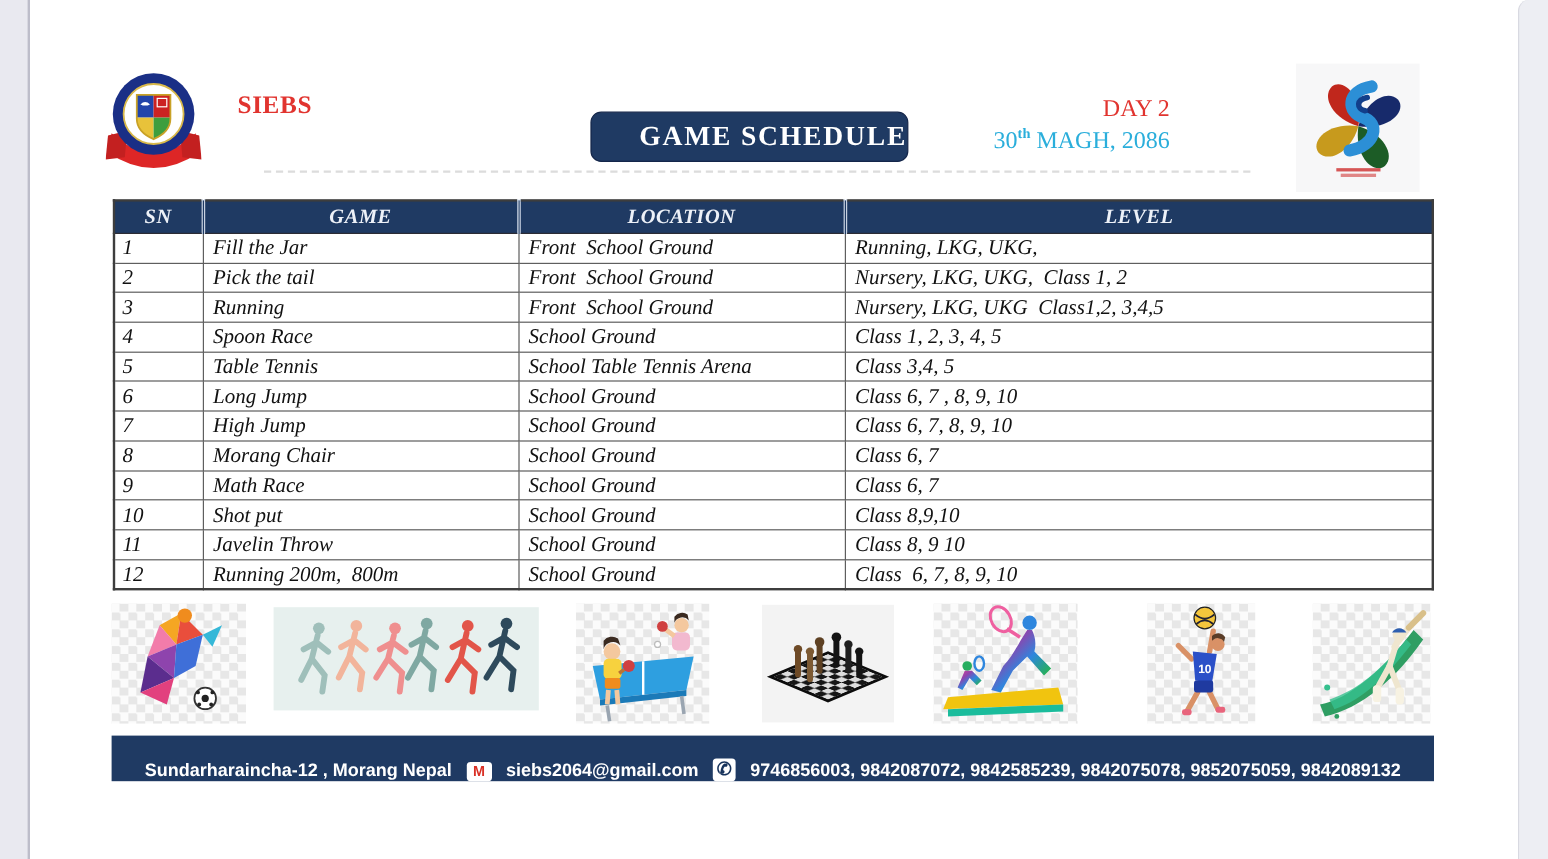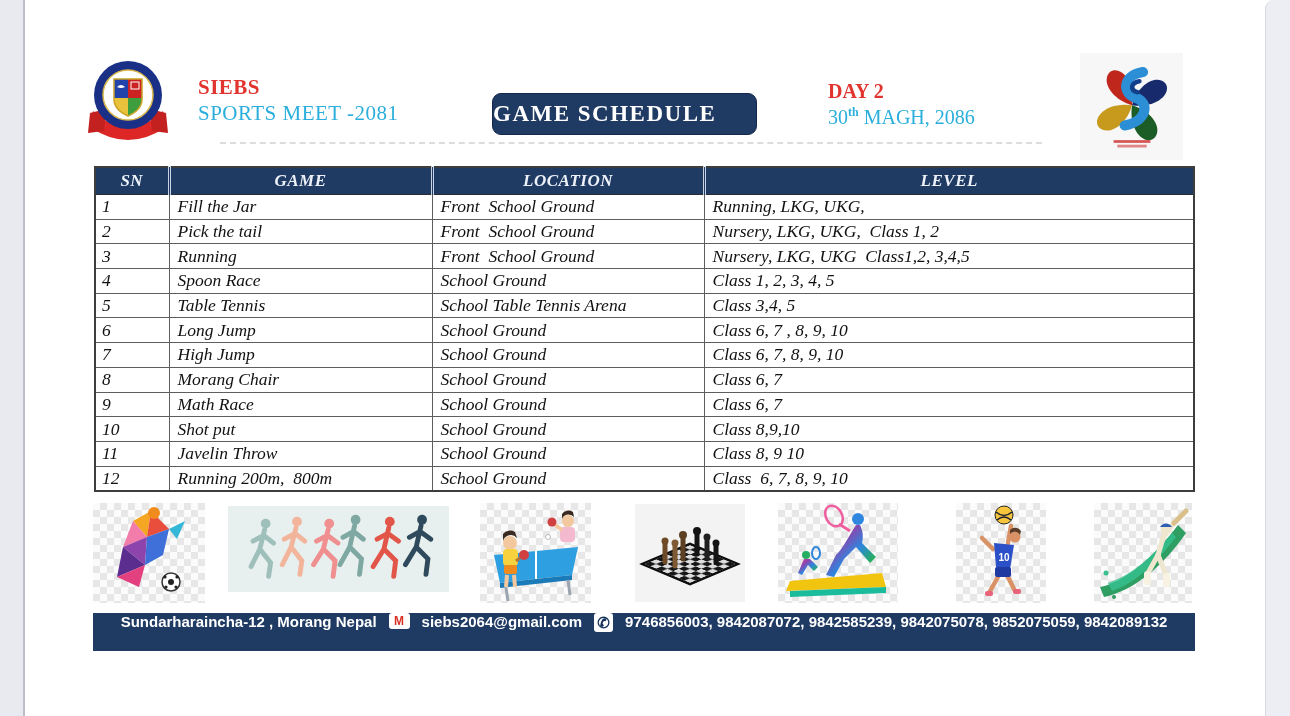--- a/index.html
+++ b/index.html
@@ -8,45 +8,45 @@
          font-family:"Liberation Serif",serif;color:#111;}
   
   .edge-left{position:absolute;left:0;top:0;width:23px;height:716px;background:#e9e9f0;border-right:2px solid #bdbdca;}
   .edge-right{position:absolute;left:1265px;top:0;width:25px;height:716px;background:#edeef3;border-left:1px solid #d8d9e1;border-top-left-radius:9px;}
   
   .school-logo{position:absolute;left:88px;top:55px;}
   .titleblock{position:absolute;left:198px;top:74px;line-height:1.25;}
   .school-abbr{color:var(--red);font-size:21px;font-weight:bold;letter-spacing:.5px;}
   .event-title{color:var(--cyan);font-size:21px;letter-spacing:.5px;}
   .badge{position:absolute;left:492px;top:93px;width:263px;height:40px;background:var(--navy);
-         border:1px solid #14264a;border-radius:9px;display:flex;align-items:center;justify-content:flex-start;
+         border:1px solid #14264a;border-radius:9px;display:flex;align-items:center;justify-content:flex-end;
          color:#fff;font-size:23px;font-weight:bold;letter-spacing:1.5px;}
   .dayblock{position:absolute;left:828px;top:78px;line-height:1.3;}
-  .day-label{color:var(--red);font-size:20px;font-weight:bold;}
+  .day-label{color:var(--red);font-size:20px;font-weight:normal;text-align:right;}
   .date-label{color:var(--cyan);font-size:20px;white-space:pre;}
   .date-label sup{font-size:12px;font-weight:bold;}
   .event-logo-card{position:absolute;left:1080px;top:53px;width:103px;height:107px;background:#f7f7f8;
                    display:flex;align-items:center;justify-content:center;}
   .dashline{position:absolute;left:220px;top:142px;width:822px;border-top:2px dashed #dcdcdc;}
   
   table.sched{position:absolute;left:94px;top:166px;width:1101px;border-collapse:collapse;table-layout:fixed;
               font-size:17.5px;}
   table.sched th{background:var(--navy);color:#edf1f8;font-weight:600;height:24px;font-size:17px;
                  border:1.5px solid #2c2c34;letter-spacing:.5px;}
   table.sched th + th{border-left:3px double #c8d2e2;}
   table.sched td{height:23.7px;padding:0 4px 0 8px;border:1px solid #5e5e5e;white-space:pre;overflow:hidden;}
   table.sched{border:2px solid #3d3d3d;font-style:italic;}
   table.sched td.sn{padding-left:6px;}
   
   .img-box{position:absolute;top:503px;height:100px;}
   .checker{background:repeating-conic-gradient(#e7e7e7 0% 25%, #fbfbfb 0% 50%);background-size:14px 14px;}
   .img-box svg{display:block;width:100%;height:100%;}
   
   .footer{position:absolute;left:93px;top:613px;width:1102px;height:38px;background:var(--navy);
-          display:flex;align-items:flex-start;justify-content:center;gap:12px;color:#fff;
+          display:flex;align-items:flex-end;justify-content:center;gap:12px;color:#fff;
           font-family:"Liberation Sans",sans-serif;font-weight:bold;font-size:15px;}
   .mailicon{width:21px;height:16px;background:#fff;border-radius:3px;color:#d93025;text-align:center;
             font:bold 12px/16px "Liberation Sans",sans-serif;}
   .phoneicon{width:19px;height:19px;background:#fff;border-radius:3px;color:#16325b;text-align:center;
              font:bold 15px/19px "Liberation Sans",sans-serif;}
 </style>
 </head>
 <body>
 
 <div class="stage">
@@ -71,21 +71,20 @@
         <rect x="40" y="43" width="14" height="20" fill="#3e9e3e"></rect>
         <path d="M29 32 q4 -4 8 0 q-4 2 -8 0" fill="#ffffff"></path>
         <rect x="43" y="27" width="8" height="7" fill="none" stroke="#fff" stroke-width="1"></rect>
       </g>
       <path d="M26 24 h28 v20 c0 9 -7 14 -14 17 c-7 -3 -14 -8 -14 -17 z" fill="none" stroke="#c9a227" stroke-width="1.5"></path>
     </svg>
   </div>
 
   <div class="titleblock">
     <div class="school-abbr">SIEBS</div>
-    <div class="event-title">SPORTS MEET -2081</div>
   </div>
 
   <div class="badge">
     <span>GAME SCHEDULE</span>
   </div>
 
   <div class="dayblock">
     <div class="day-label">DAY 2</div>
     <div class="date-label"><span>30</span><sup>th</sup><span> MAGH, 2086</span></div>
   </div>

